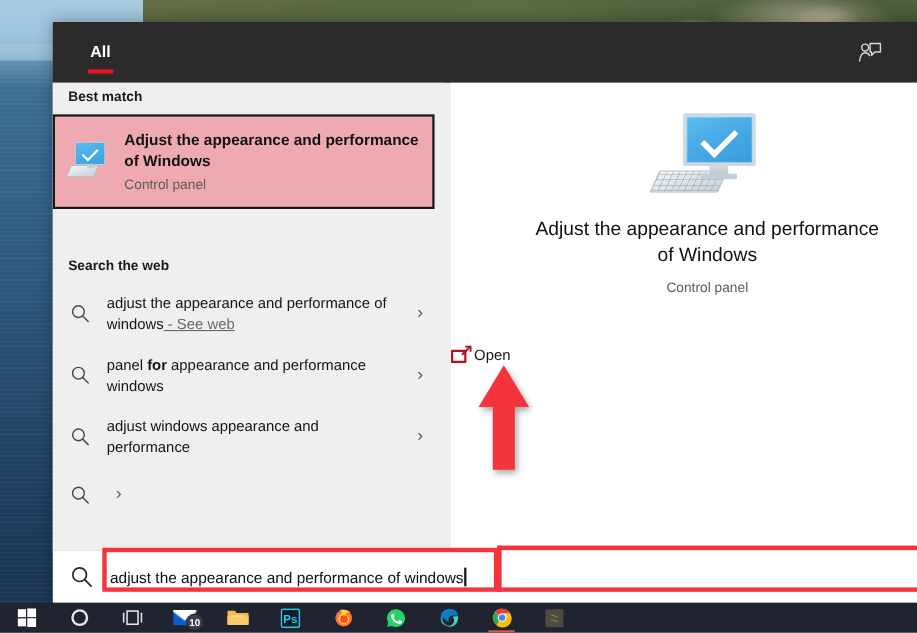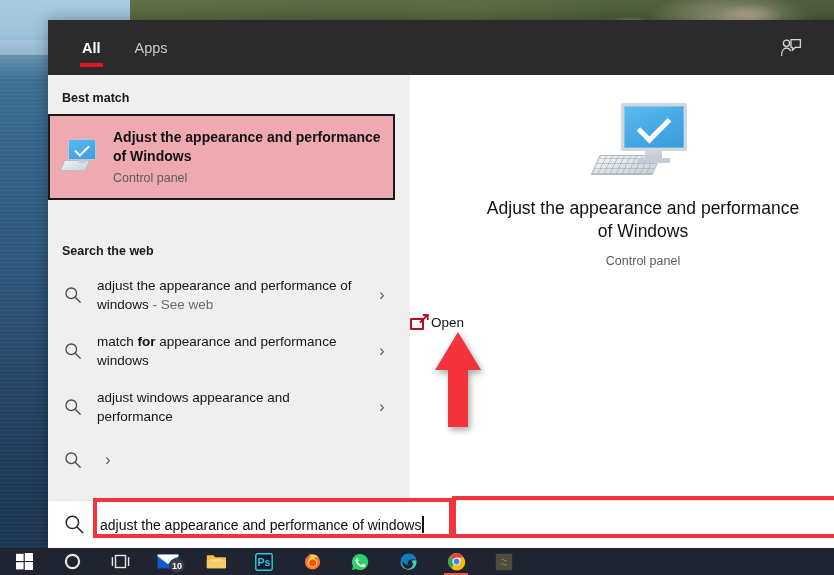--- a/index.html
+++ b/index.html
@@ -76,21 +76,21 @@
   .tabbar-right { margin-left:auto; display:flex; align-items:center; padding-right:18px; gap:22px; }
   .icon-btn { width:30px; height:30px; display:flex; align-items:center; justify-content:center; cursor:default; }
   .dots { display:flex; gap:4px; }
   .dots i { width:3.5px; height:3.5px; border-radius:50%; background:#d2d2d2; display:block; }
 
   
   .flyout-body { flex:1; display:flex; background:#efefef; min-height:0; }
 
   .left-col {
     width:355px; background:#efefef; display:flex; flex-direction:column;
-    padding-top:10px; flex:0 0 355px;
+    flex:0 0 355px;
   }
   .right-col {
     flex:1; background:#ffffff; margin-left:7px; display:flex;
     flex-direction:column; align-items:center; padding-top:28px;
   }
 
   .section-head {
     font-size:12.5px; font-weight:bold; color:#1a1a1a;
     padding:6px 0 9px 14px;
   }
@@ -123,21 +123,21 @@
 
   
   .web-list { display:flex; flex-direction:column; }
   .web-row {
     display:flex; align-items:center; padding:9px 10px 9px 14px;
     gap:14px; cursor:default; min-height:48px;
   }
   .web-row .mag { flex:0 0 21px; display:flex; align-items:center; justify-content:center; }
   .web-row .txt { flex:1; font-size:13.5px; color:#141414; line-height:1.42; }
   .web-row .txt b { font-weight:bold; }
-  .web-row .txt .seeweb { color:#6a6a6a; }
+  .web-row .txt .seeweb { color:#6a6a6a;text-decoration:underline; }
   .web-row .arrow { flex:0 0 22px; color:#5a5a5a; font-size:16px; text-align:center; }
 
   
   .prev-icon { width:96px; height:74px; position:relative; margin-bottom:20px; }
   .mon-lg {
     position:absolute; left:26px; top:0; width:66px; height:48px;
     background:linear-gradient(155deg,#5dbcef 0%, #45a8e4 55%, #3a9bdb 100%);
     border:3px solid #cfd8de; border-radius:2px;
     box-shadow:inset 0 0 0 1px rgba(255,255,255,.25);
   }
@@ -231,23 +231,20 @@
   <div class="wall-land"></div>
   <div class="wall-rocks"></div>
 </div>
 
 <div id="search-flyout">
 
   <div class="tabbar">
     <div class="tab active">
       <span>All</span>
     </div>
-    <div class="tab">
-      <span>Apps</span>
-    </div>
 
     <div class="tabbar-right">
       <div class="icon-btn">
         <svg width="22" height="20" viewBox="0 0 22 20">
           <circle cx="6.5" cy="5.2" r="3.1" fill="none" stroke="#d8d8d8" stroke-width="1.3"></circle>
           <path d="M1.6 17.5 C1.6 12.4 4.1 10 6.5 10 C8.1 10 9.6 10.9 10.6 12.6" fill="none" stroke="#d8d8d8" stroke-width="1.3" stroke-linecap="round"></path>
           <path d="M11 1.6 H20.4 V9.3 H15.4 L12.4 12.2 V9.3 H11 Z" fill="none" stroke="#d8d8d8" stroke-width="1.3" stroke-linejoin="round"></path>
         </svg>
       </div>
       <div class="icon-btn">
@@ -293,21 +290,21 @@
           <span class="arrow">›</span>
         </div>
 
         <div class="web-row">
           <span class="mag">
             <svg width="18" height="18" viewBox="0 0 18 18">
               <circle cx="7.3" cy="7.3" r="5.3" fill="none" stroke="#4a4a4a" stroke-width="1.3"></circle>
               <line x1="11.2" y1="11.2" x2="16.2" y2="16.2" stroke="#4a4a4a" stroke-width="1.3" stroke-linecap="round"></line>
             </svg>
           </span>
-          <span class="txt"><span>match </span><b>for</b><span> appearance and performance windows</span></span>
+          <span class="txt"><span>panel </span><b>for</b><span> appearance and performance windows</span></span>
           <span class="arrow">›</span>
         </div>
 
         <div class="web-row">
           <span class="mag">
             <svg width="18" height="18" viewBox="0 0 18 18">
               <circle cx="7.3" cy="7.3" r="5.3" fill="none" stroke="#4a4a4a" stroke-width="1.3"></circle>
               <line x1="11.2" y1="11.2" x2="16.2" y2="16.2" stroke="#4a4a4a" stroke-width="1.3" stroke-linecap="round"></line>
             </svg>
           </span>

